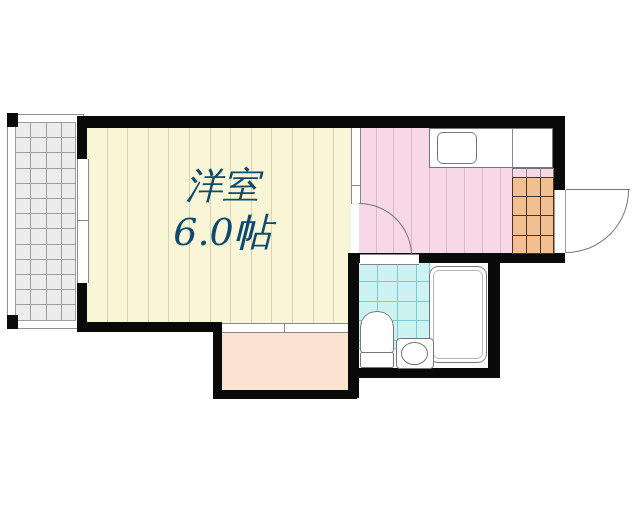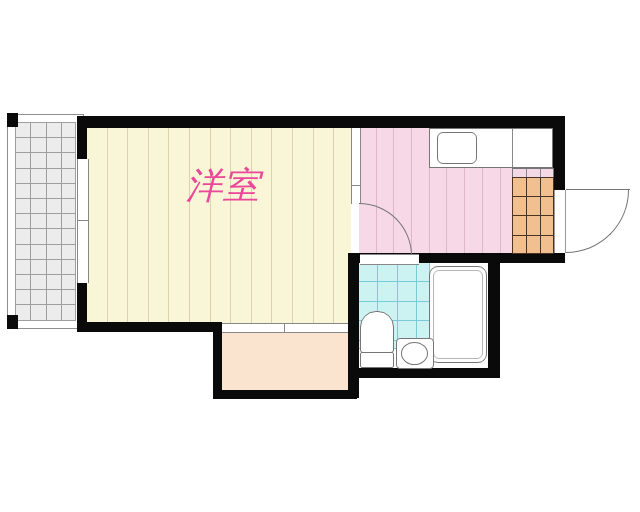--- a/index.html
+++ b/index.html
@@ -1,21 +1,21 @@
 <!DOCTYPE html>
 <html style="--wall: #0a0a0a; --room-fill: #f9f6d8; --room-stripe: #d9d4ae; --kitchen-fill: #f7d8e7; --kitchen-stripe: #dfb7cd; --bath-tile: #ccf2f2; --bath-grid: #79ccd6; --genkan-fill: #f2bf90; --genkan-grid: #4a3320; --storage-fill: #fbe4cf; --balcony-fill: #ececec; --balcony-grid: #9e9e9e; --fixture-stroke: #767676; --outline: #8f8f8f;"><head>
 <meta charset="utf-8">
 <style>
   html,body{margin:0;padding:0;background:#fff;}
   #canvas{position:relative;width:640px;height:512px;background:#fff;overflow:hidden;
           font-family:"DejaVu Serif","Liberation Serif",serif;}
   .abs{position:absolute;box-sizing:border-box;}
   .wall{position:absolute;background:var(--wall,#0a0a0a);}
   .fixture{position:absolute;box-sizing:border-box;background:#fff;border:1.4px solid var(--fixture-stroke,#767676);}
-  .label{position:absolute;color:#ec4899;font-style:italic;text-align:center;white-space:nowrap;}
+  .label{position:absolute;color:#0c4a6e;font-style:italic;text-align:center;white-space:nowrap;}
 
   #room-fill{background:
      repeating-linear-gradient(to right,transparent 0 19.6px,var(--room-stripe,#d9d4ae) 19.6px 20.6px),
      var(--room-fill,#f9f6d8);}
   #kitchen-fill{background:
      repeating-linear-gradient(to right,transparent 0 16.7px,var(--kitchen-stripe,#dfb7cd) 16.7px 17.7px),
      var(--kitchen-fill,#f7d8e7);}
   #bath-tile{background:
      repeating-linear-gradient(to right,transparent 0 18.5px,var(--bath-grid,#79ccd6) 18.5px 19.5px),
      repeating-linear-gradient(to bottom,transparent 0 18.5px,var(--bath-grid,#79ccd6) 18.5px 19.5px),
@@ -97,15 +97,16 @@
   <div class="abs" style="left:360px;top:311px;width:34px;height:57px;">
     <div class="fixture" style="left:0;top:0;width:34px;height:42px;border-radius:16px 16px 3px 3px;border-width:1.3px;"></div>
     <div class="fixture" style="left:0;top:41px;width:34px;height:16px;border-radius:2px;border-width:1.3px;"></div>
   </div>
   <div class="fixture" style="left:396px;top:338px;width:38px;height:31px;border-radius:4px;border-width:1.2px;">
     <div class="abs" style="left:4px;top:3px;width:27px;height:23px;border:1.2px solid var(--fixture-stroke,#767676);border-radius:50%;background:#fff;"></div>
   </div>
 
   <div class="label" style="left:105px;top:162px;width:235px;font-size:37px;line-height:47px;">
     <div>洋室</div>
+    <div style="font-size:38px;">6.0帖</div>
   </div>
 
 </div>
 
 </body></html>

